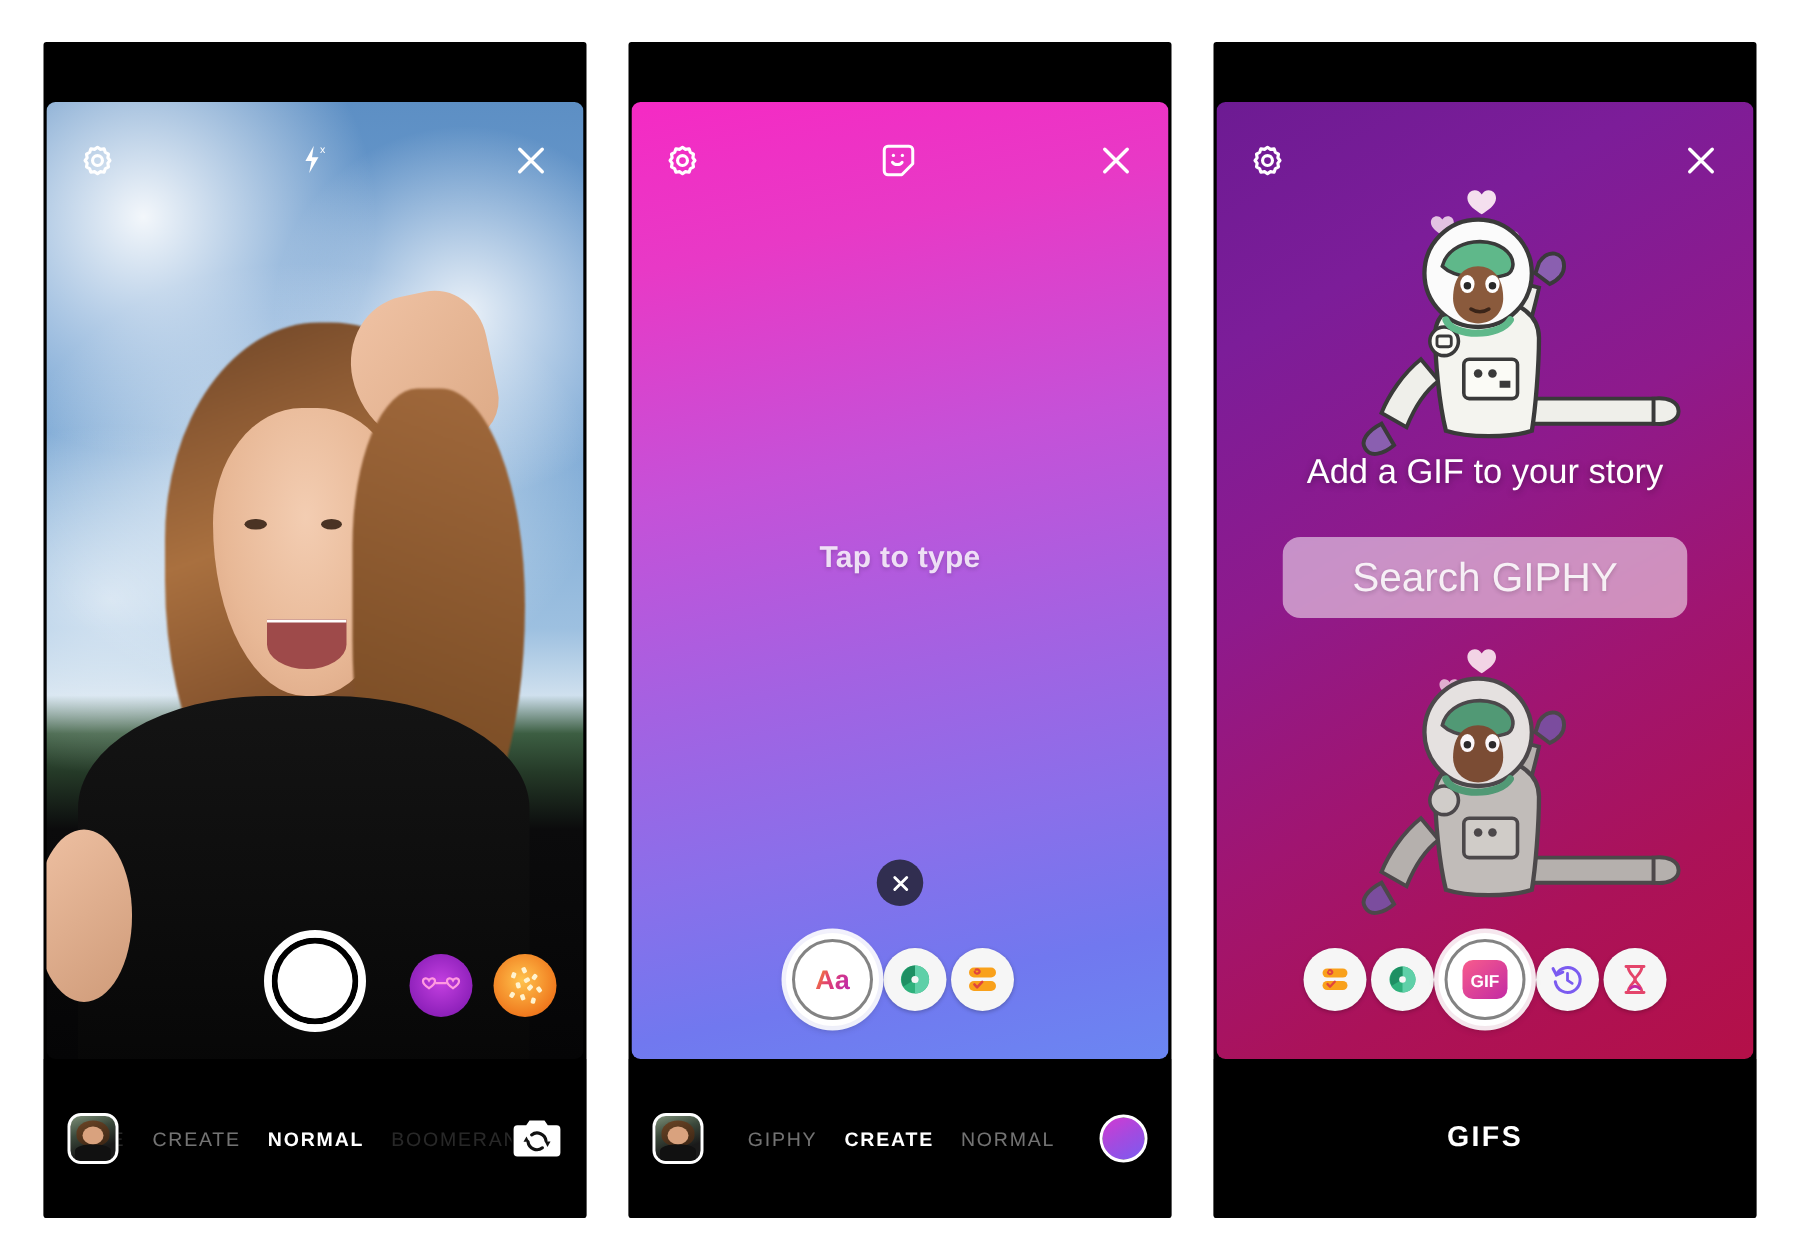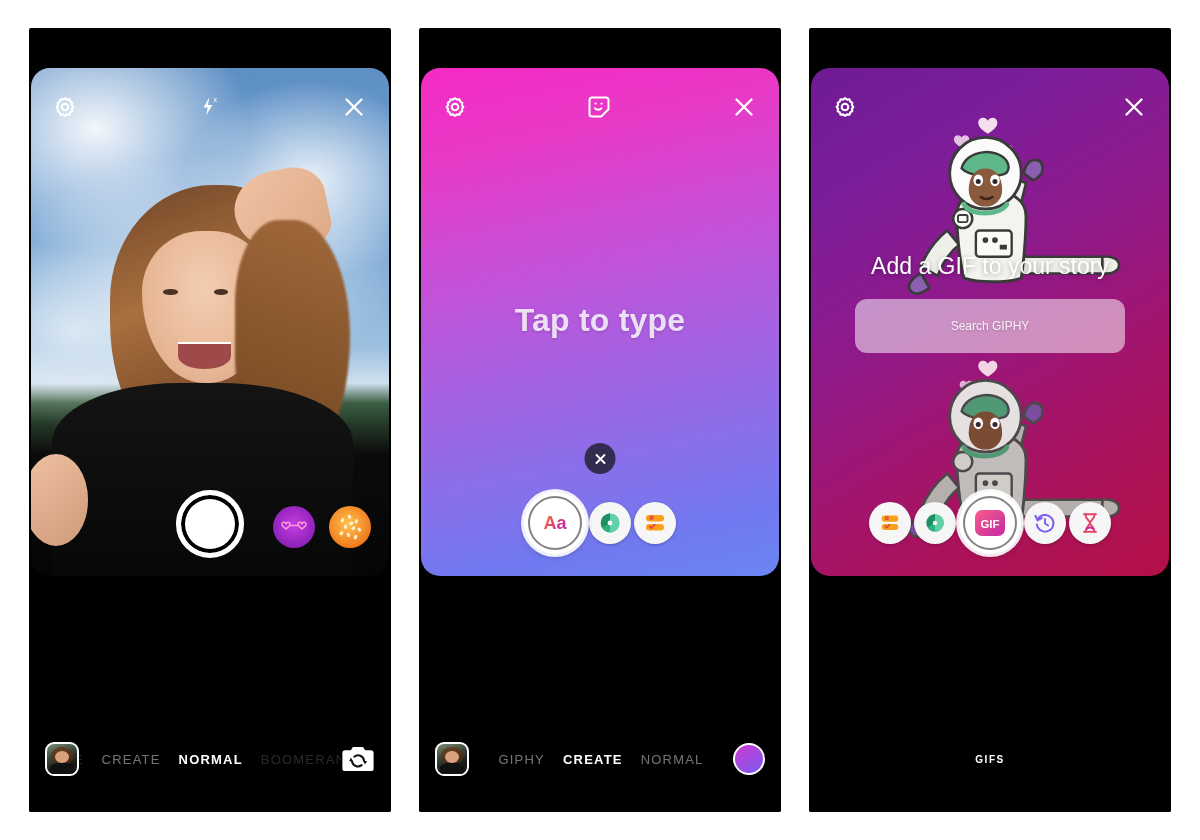--- a/index.html
+++ b/index.html
@@ -25,22 +25,22 @@
     width: 362px; height: 784px;
     background: #000000;
     border-radius: 2px;
     overflow: hidden;
     flex: 0 0 auto;
   }
   .canvas {
     position: absolute;
     left: 2px; right: 2px;
     top: 40px;
-    height: 508px;
-    border-radius: 19px;
+    height: 638px;
+    border-radius: 6px;
     overflow: hidden;
   }
 
   
   .photo-bg {
     position: absolute; inset: 0;
     background:
       radial-gradient(ellipse 70% 40% at 18% 12%, rgba(255,255,255,.92), rgba(255,255,255,0) 62%),
       radial-gradient(ellipse 55% 30% at 78% 22%, rgba(255,255,255,.85), rgba(255,255,255,0) 65%),
       radial-gradient(ellipse 80% 34% at 48% 40%, rgba(255,255,255,.72), rgba(255,255,255,0) 68%),
@@ -112,42 +112,42 @@
     padding: 0 22px;
     z-index: 6;
   }
   .icon-btn { display: flex; align-items: center; justify-content: center; cursor: pointer; }
 
   
   .center-text {
     position: absolute;
     left: 0; right: 0; top: 46%;
     text-align: center;
-    font-size: 32px; font-weight: bold;
+    font-size: 20px; font-weight: bold;
     color: rgba(255,255,255,.82);
     letter-spacing: .2px;
     z-index: 5;
     text-shadow: 0 1px 3px rgba(0,0,0,.18);
   }
   .gif-title {
     position: absolute; left: 0; right: 0; top: 36.5%;
     text-align: center;
     font-size: 23px; color: #ffffff;
     z-index: 5;
     text-shadow: 0 1px 5px rgba(0,0,0,.35);
   }
   .search-pill {
     position: absolute;
     left: 44px; right: 44px; top: 45.5%;
     height: 54px;
     border-radius: 12px;
     background: rgba(255,255,255,.52);
     display: flex; align-items: center; justify-content: center;
     color: rgba(255,255,255,.88);
-    font-size: 12px;
+    font-size: 27px;
     z-index: 5;
     cursor: pointer;
     backdrop-filter: blur(2px);
     text-shadow: 0 1px 3px rgba(0,0,0,.18);
   }
 
   
   .tool-row {
     position: absolute;
     left: 0; right: 0; bottom: 22px;
@@ -241,21 +241,21 @@
   .mode.clipped { opacity: .35; }
   .flip-btn { width: 34px; height: 30px; cursor: pointer; flex: 0 0 auto; }
   .color-circle {
     width: 32px; height: 32px; border-radius: 50%;
     background: linear-gradient(150deg, #d23ad2 0%, #a24be0 50%, #7b5bf0 100%);
     border: 2px solid #ffffff;
     cursor: pointer; flex: 0 0 auto;
   }
   .gifs-label {
     flex: 1; text-align: center;
-    color: #ffffff; font-size: 10px; font-weight: bold; letter-spacing: 1.6px;
+    color: #ffffff; font-size: 19px; font-weight: bold; letter-spacing: 1.6px;
   }
 
   
   .astro { position: absolute; z-index: 3; }
   .astro.one { left: 10%; top: 7%; width: 80%; }
   .astro.two { left: 10%; top: 55%; width: 80%; opacity: .97; }
 </style>
 </head>
 <body>
 

